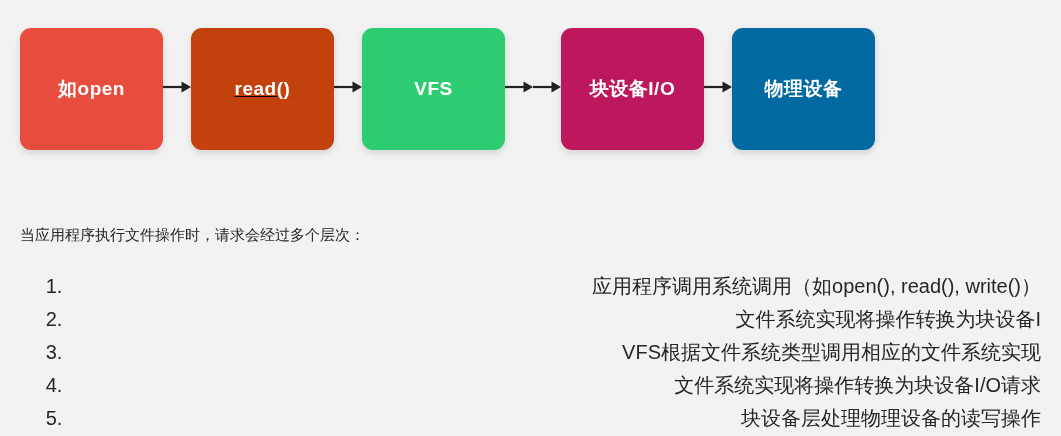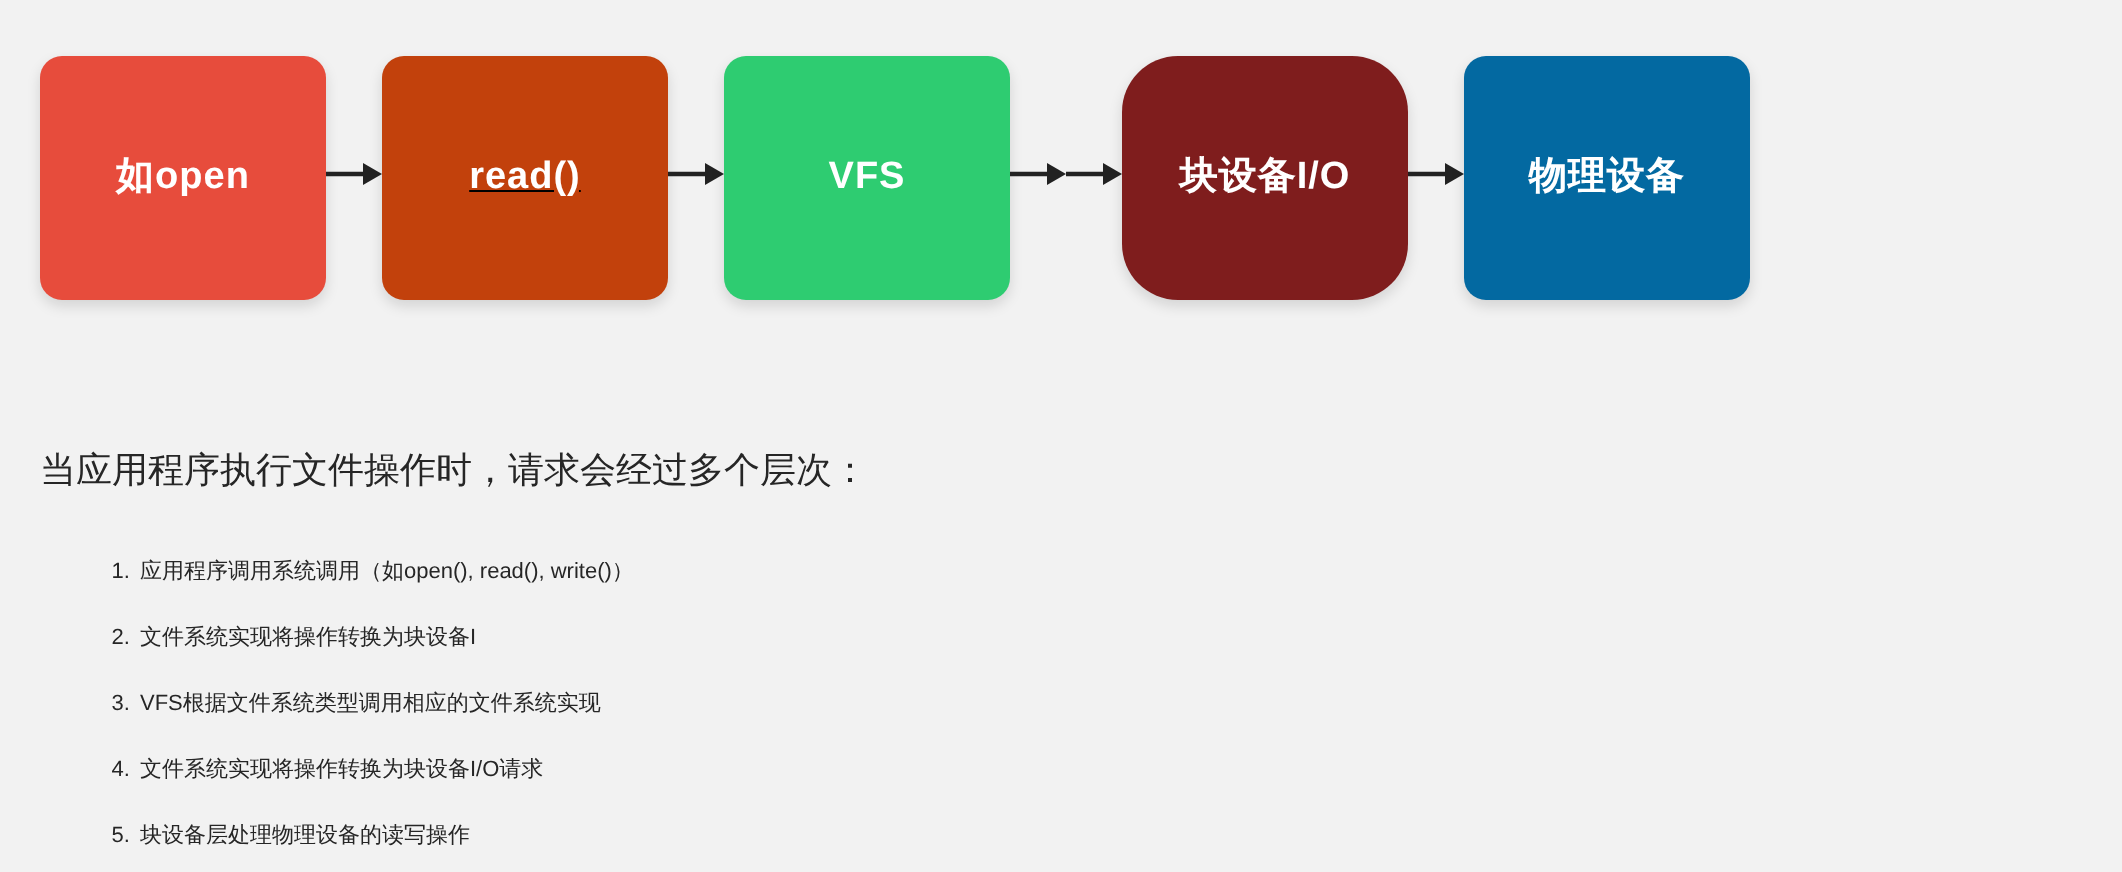--- a/index.html
+++ b/index.html
@@ -42,28 +42,29 @@
   .flow-arrow {
     flex: 0 0 auto;
     display: block;
   }
   .content {
     padding: 0 20px;
     color: #262626;
   }
   .intro {
     margin: 72px 0 0 0;
-    font-size: 18px;
+    font-size: 15px;
     line-height: 26px;
   }
   .steps {
     margin: 22px 0 0 0;
     padding: 0 0 0 48px;
-    font-size: 11px;
+    font-size: 20px;
     line-height: 33px;
+    text-align: right;
   }
   .steps li {
     padding-left: 2px;
   }
 </style>
 </head>
 <body>
 
 <div class="page">
   <div class="flow">
@@ -85,21 +86,21 @@
         <span class="node-label">VFS</span>
       </div>
       <span class="flow-arrow"><svg width="28" height="16" viewBox="0 0 28 16">
           <line x1="0" y1="8" x2="20" y2="8" stroke="#222222" stroke-width="2.2"></line>
           <polygon points="18.5,2.5 28,8 18.5,13.5" fill="#222222"></polygon>
         </svg></span>
       <span class="flow-arrow"><svg width="28" height="16" viewBox="0 0 28 16">
           <line x1="0" y1="8" x2="20" y2="8" stroke="#222222" stroke-width="2.2"></line>
           <polygon points="18.5,2.5 28,8 18.5,13.5" fill="#222222"></polygon>
         </svg></span>
-      <div class="flow-node" style="background: #7f1d1d; border-radius: 28px;">
+      <div class="flow-node" style="background: #be185d;">
         <span class="node-label">块设备I/O</span>
       </div>
       <span class="flow-arrow"><svg width="28" height="16" viewBox="0 0 28 16">
           <line x1="0" y1="8" x2="20" y2="8" stroke="#222222" stroke-width="2.2"></line>
           <polygon points="18.5,2.5 28,8 18.5,13.5" fill="#222222"></polygon>
         </svg></span>
       <div class="flow-node" style="background: #0369a1;">
         <span class="node-label">物理设备</span>
       </div>
     </div>

